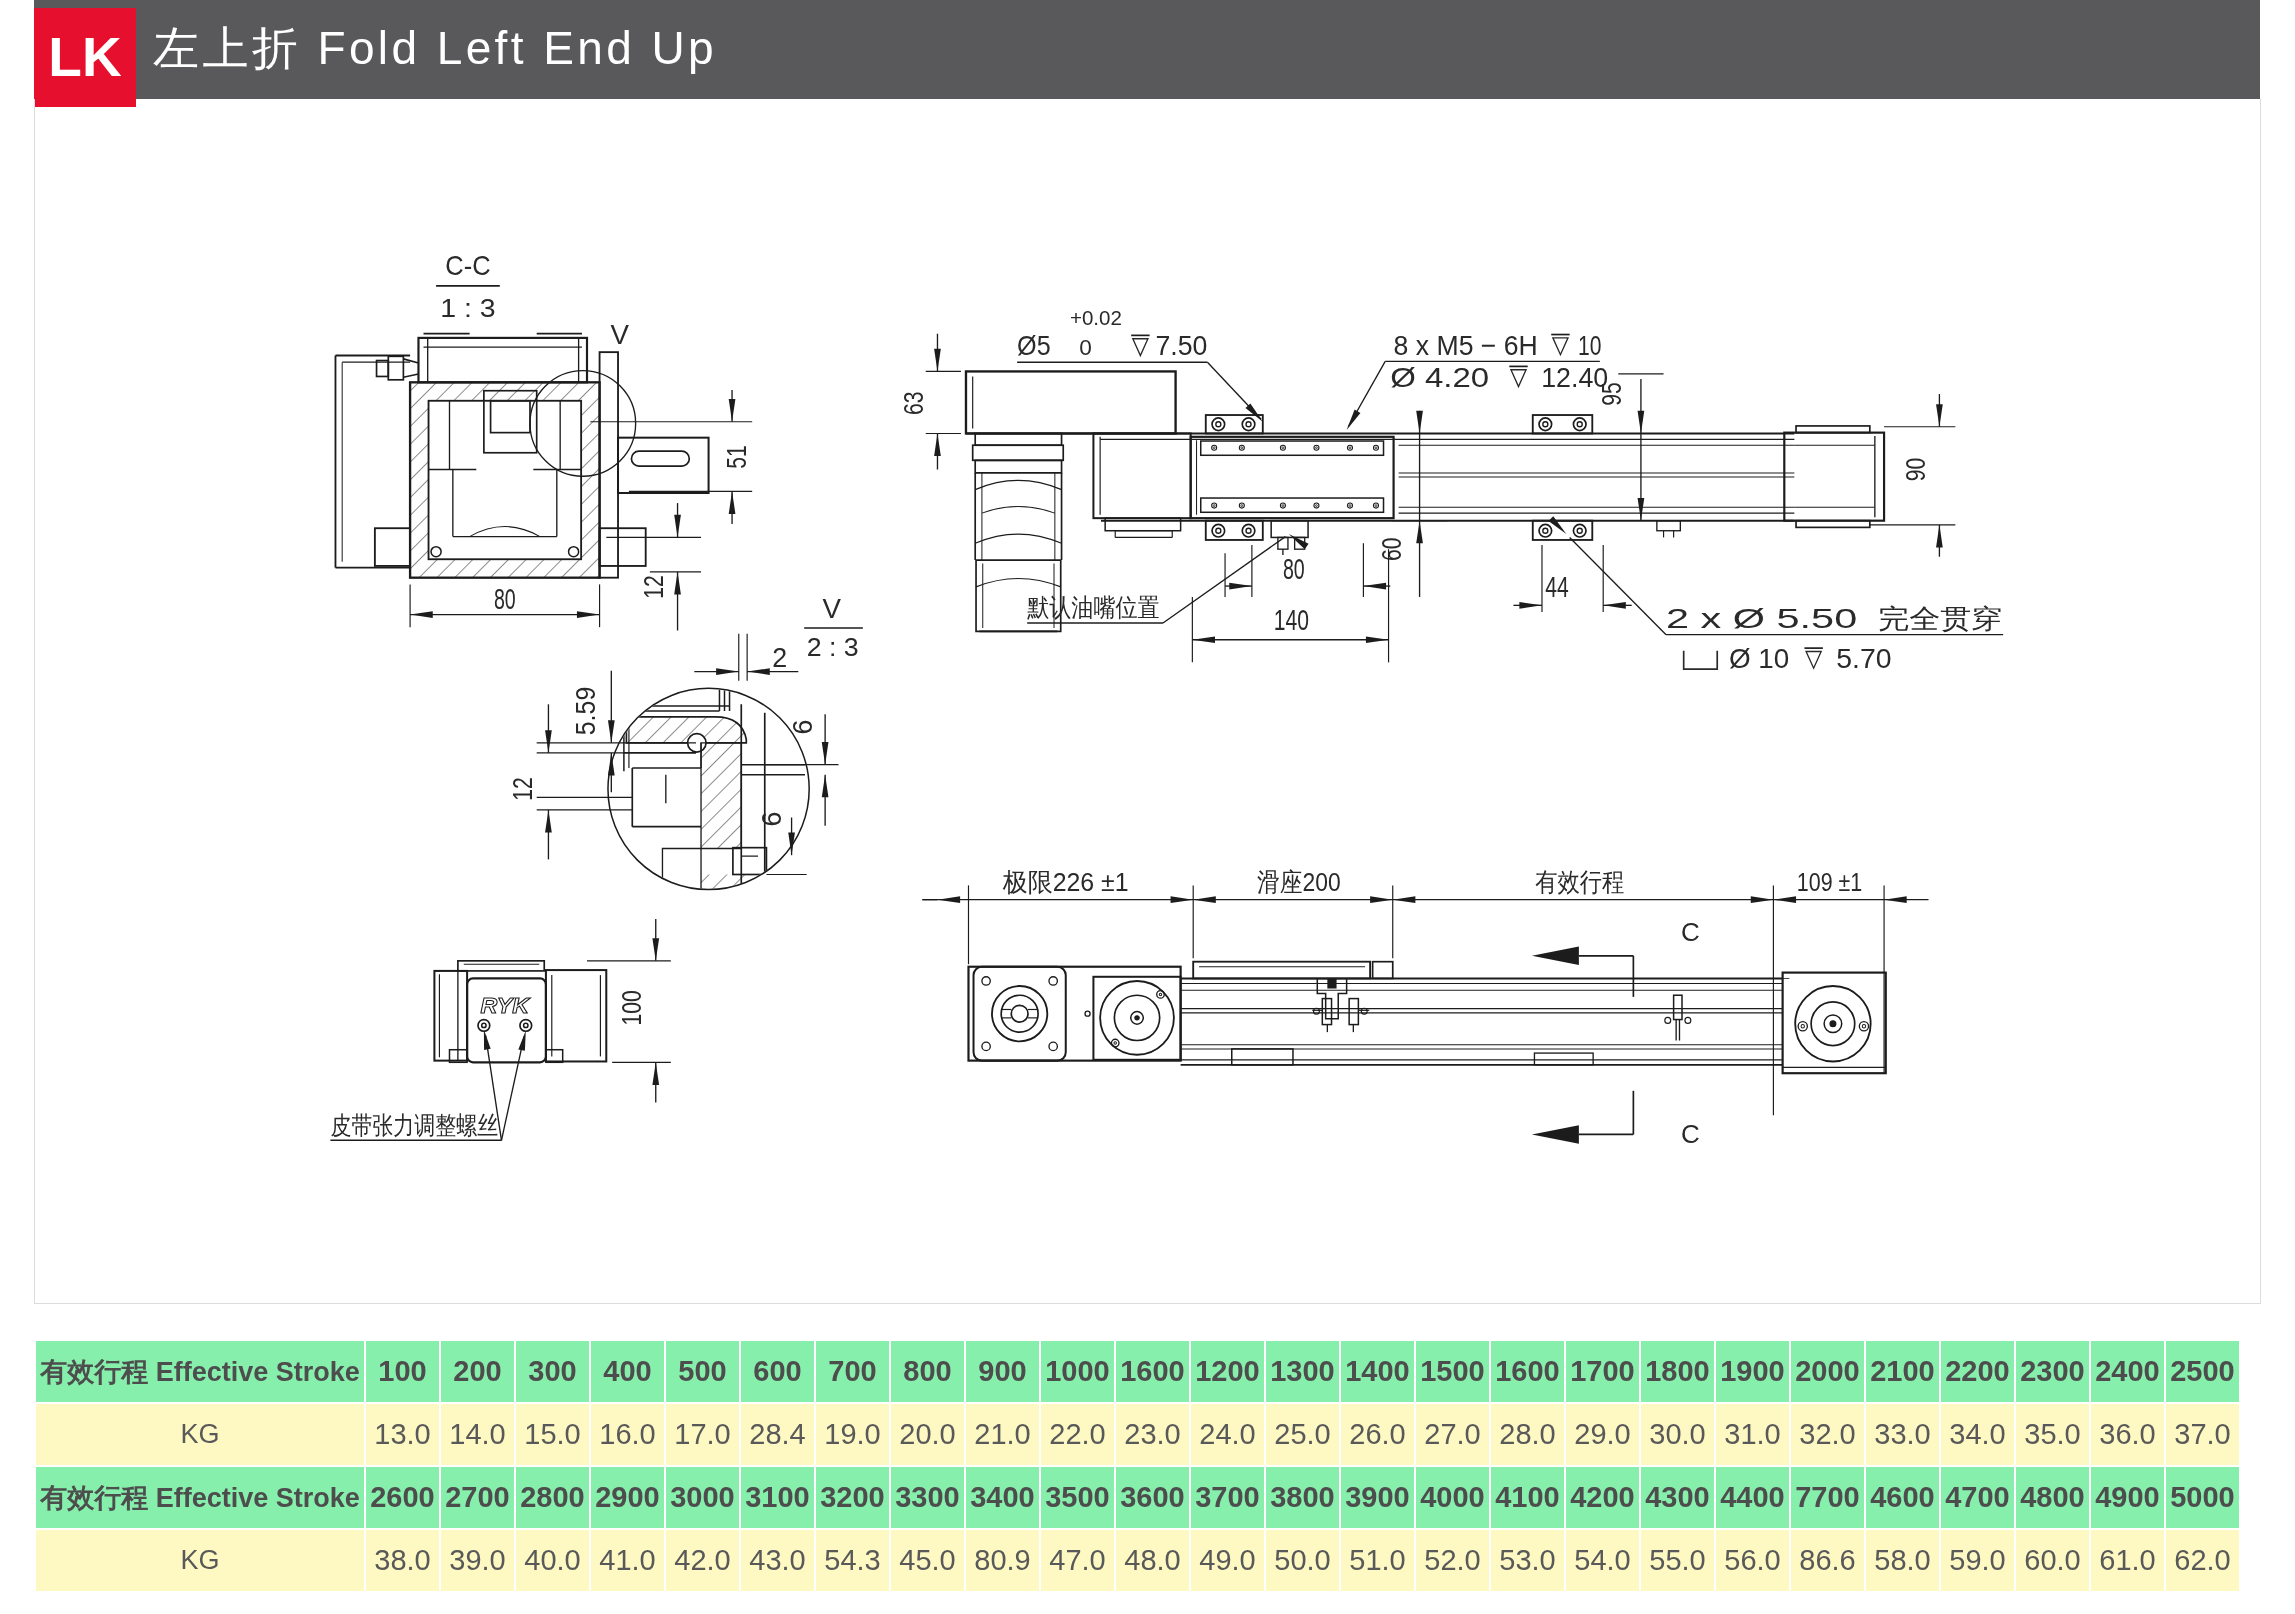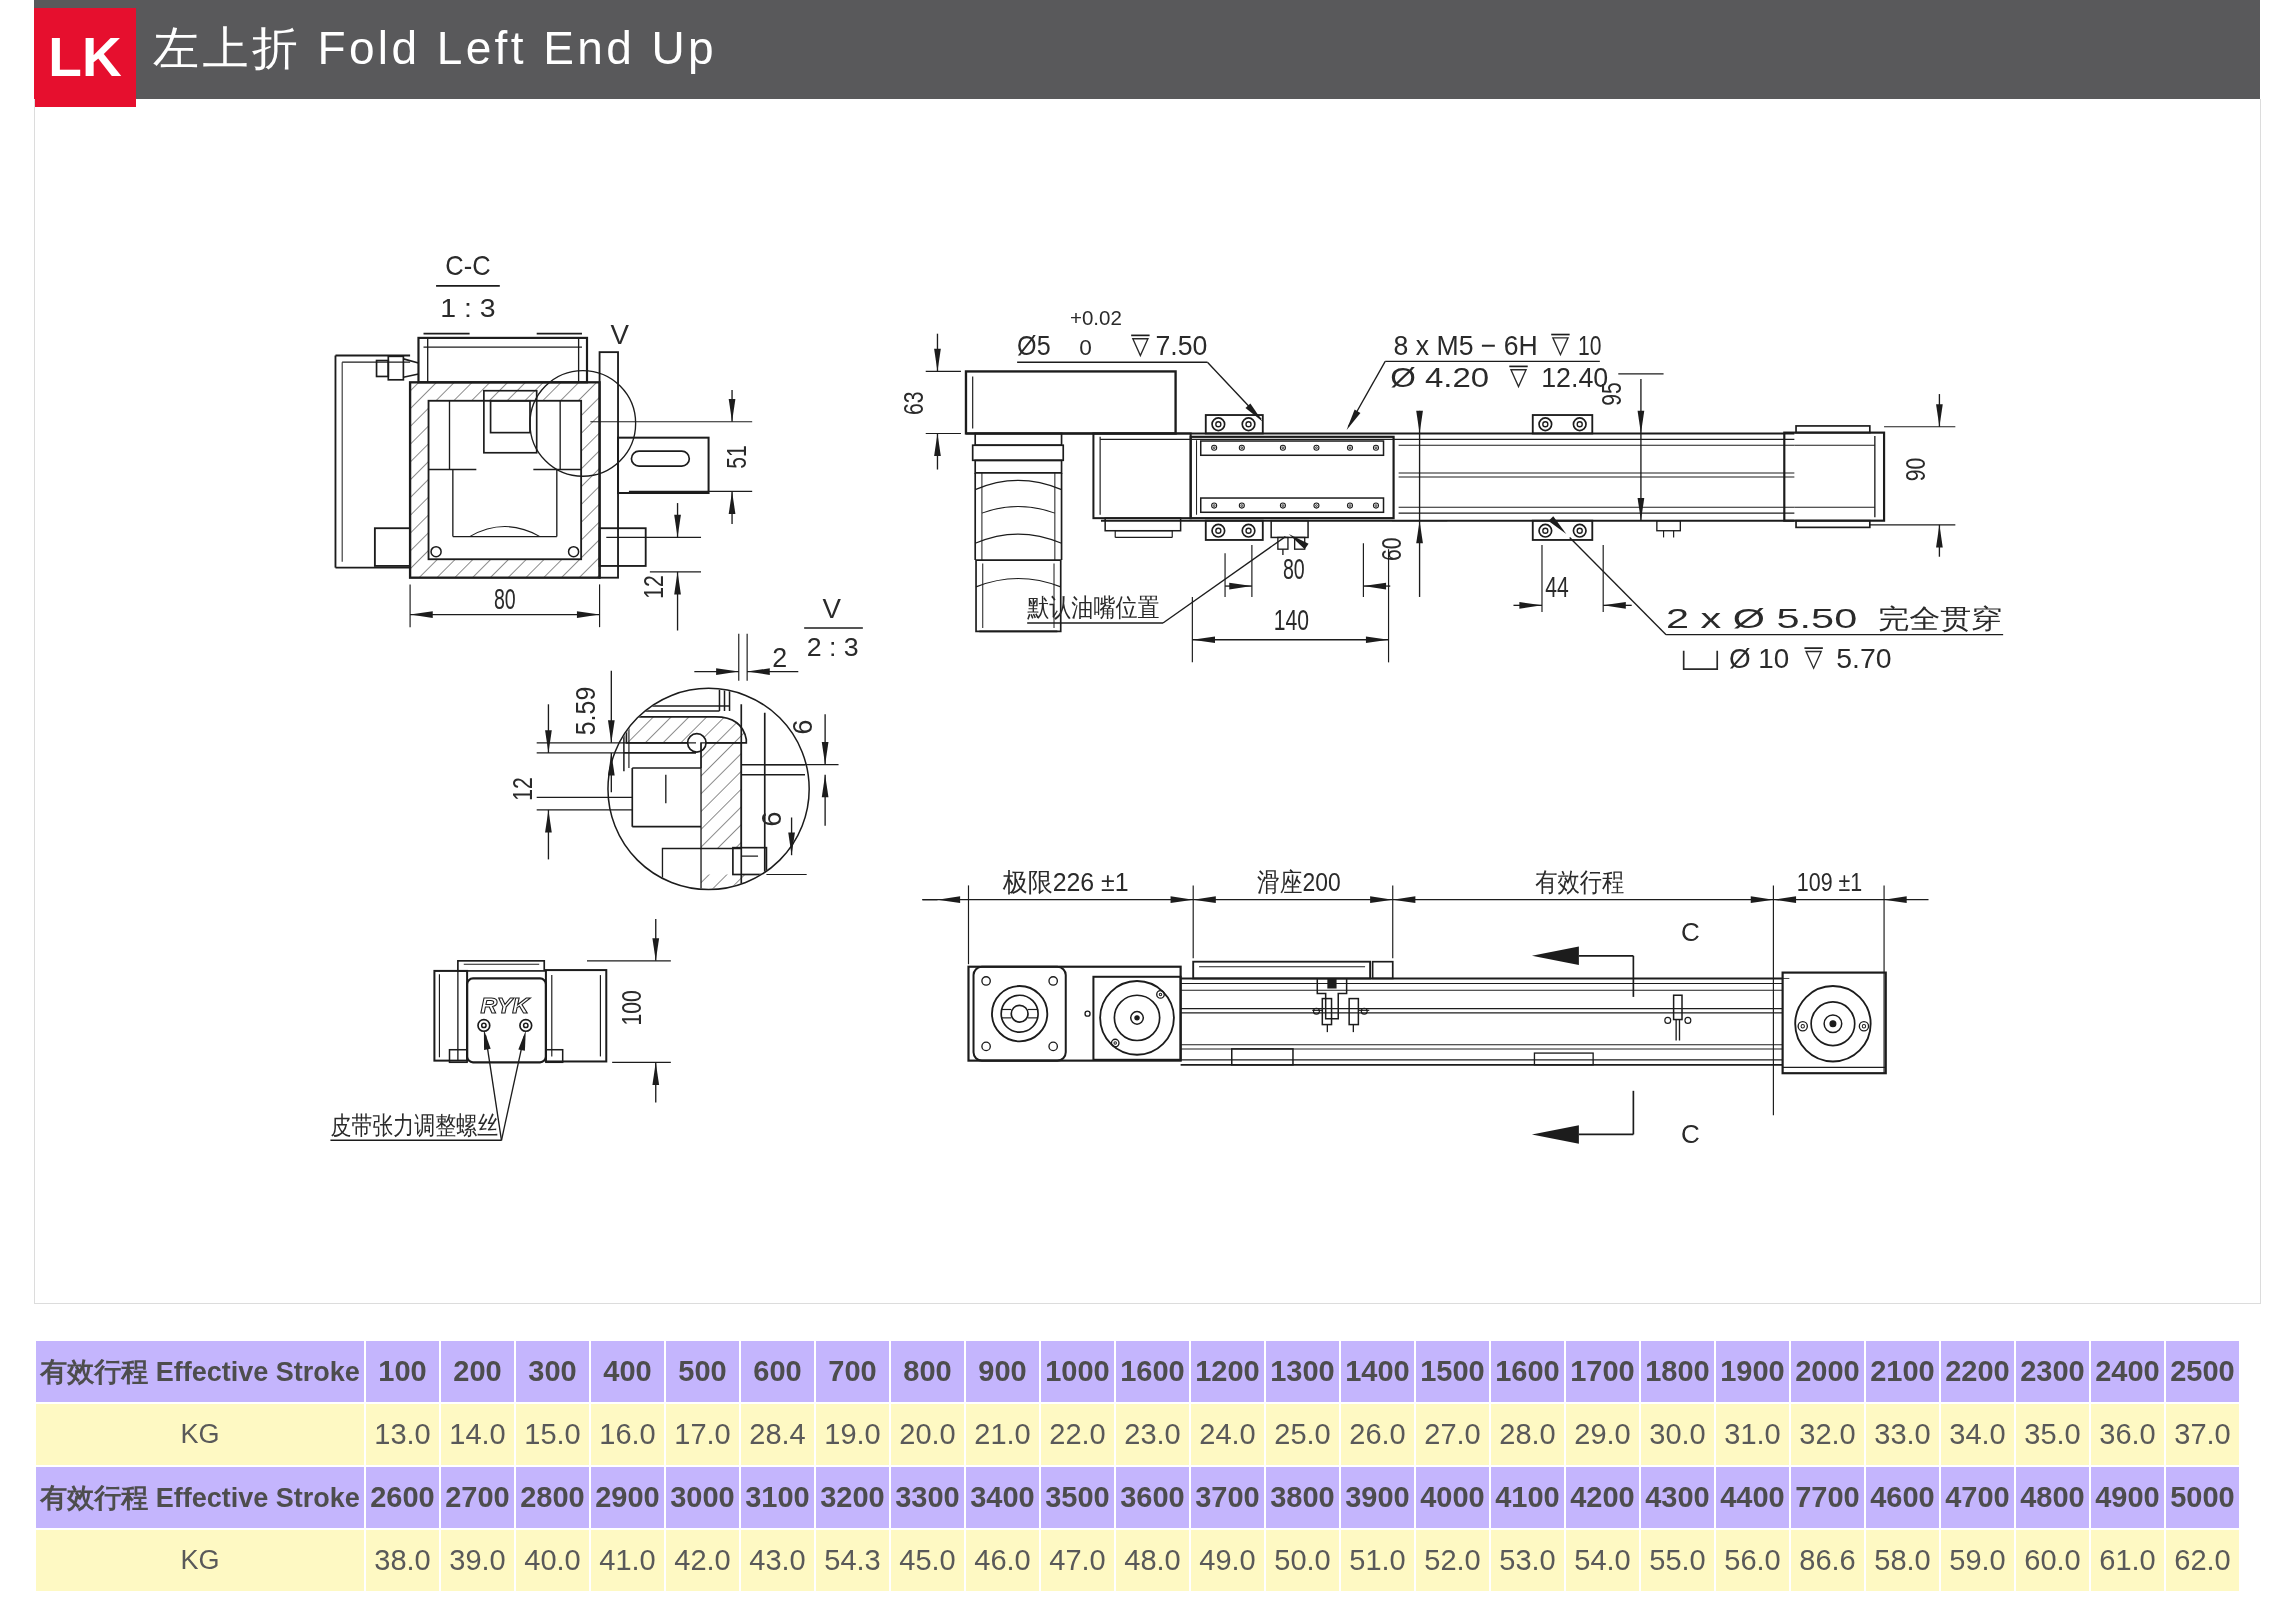--- a/index.html
+++ b/index.html
@@ -4,21 +4,21 @@
   html,body { margin:0; padding:0; background:#fff; }
   body { width:2295px; height:1614px; position:relative; overflow:hidden; font-family:"Liberation Sans", sans-serif; }
   .hdr { position:absolute; left:34px; top:0; width:2226px; height:99px; background:#59595b; }
   .lk { position:absolute; left:0; top:8px; width:102px; height:99px; background:#e60f2e; color:#fff;
         font-size:55px; font-weight:bold; text-align:center; line-height:99px; }
   .ttl { position:absolute; left:119px; top:0; height:99px; line-height:96px; color:#fff; font-size:46px; letter-spacing:3.4px; }
   .box { position:absolute; left:34px; top:99px; width:2225px; height:1204px; border:0.8px solid #dcdcdc; border-top:none; }
   svg.draw { position:absolute; left:0; top:0; }
   .tb { position:absolute; left:34px; top:1339px; border-collapse:separate; border-spacing:2.5px; table-layout:fixed; }
   .tb td { height:61px; text-align:center; vertical-align:middle; font-size:29px; color:#595959; padding:0; }
-  .tb td.h { background:#c4b5fd; font-weight:bold; color:#4d4d4d; }
+  .tb td.h { background:#86efac; font-weight:bold; color:#4d4d4d; }
   .tb td.l { font-size:27px; }
   .tb td.d { background:#fef9c3; }
 </style></head>
 <body>
 <div class="hdr">
     <div class="lk">LK</div>
     <div class="ttl">左上折 Fold Left End Up</div>
   </div>
 <div class="box"></div>
 <svg class="draw" width="2295" height="1614" viewBox="0 0 2737 1925">
@@ -564,21 +564,21 @@
       <tr>
         <td class="d l">KG</td>
         <td class="d">38.0</td>
         <td class="d">39.0</td>
         <td class="d">40.0</td>
         <td class="d">41.0</td>
         <td class="d">42.0</td>
         <td class="d">43.0</td>
         <td class="d">54.3</td>
         <td class="d">45.0</td>
-        <td class="d">46.0</td>
+        <td class="d">80.9</td>
         <td class="d">47.0</td>
         <td class="d">48.0</td>
         <td class="d">49.0</td>
         <td class="d">50.0</td>
         <td class="d">51.0</td>
         <td class="d">52.0</td>
         <td class="d">53.0</td>
         <td class="d">54.0</td>
         <td class="d">55.0</td>
         <td class="d">56.0</td>

